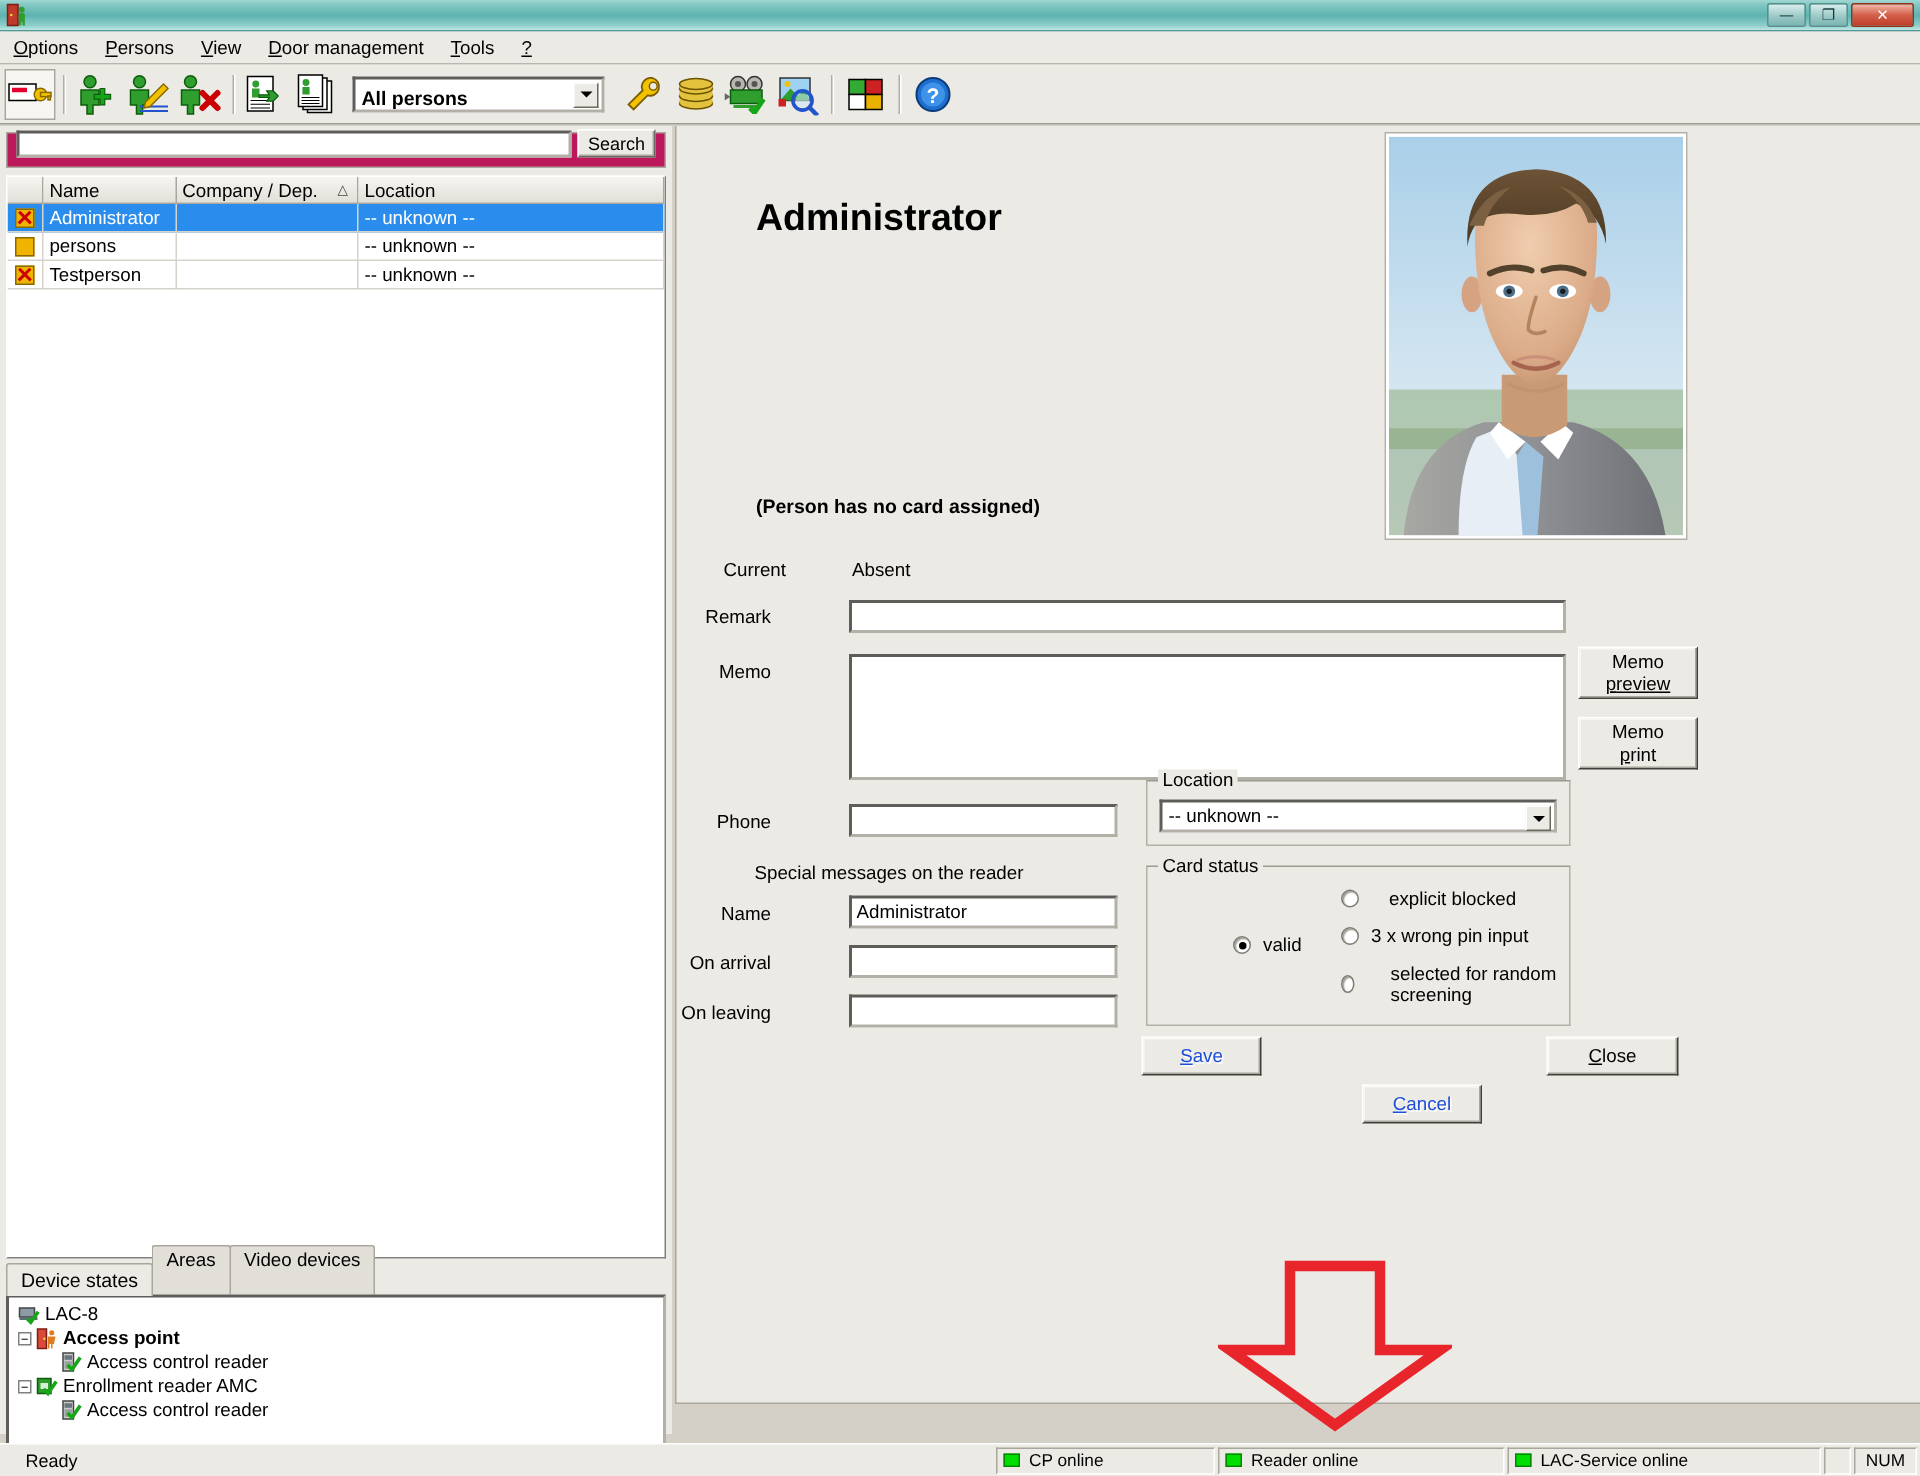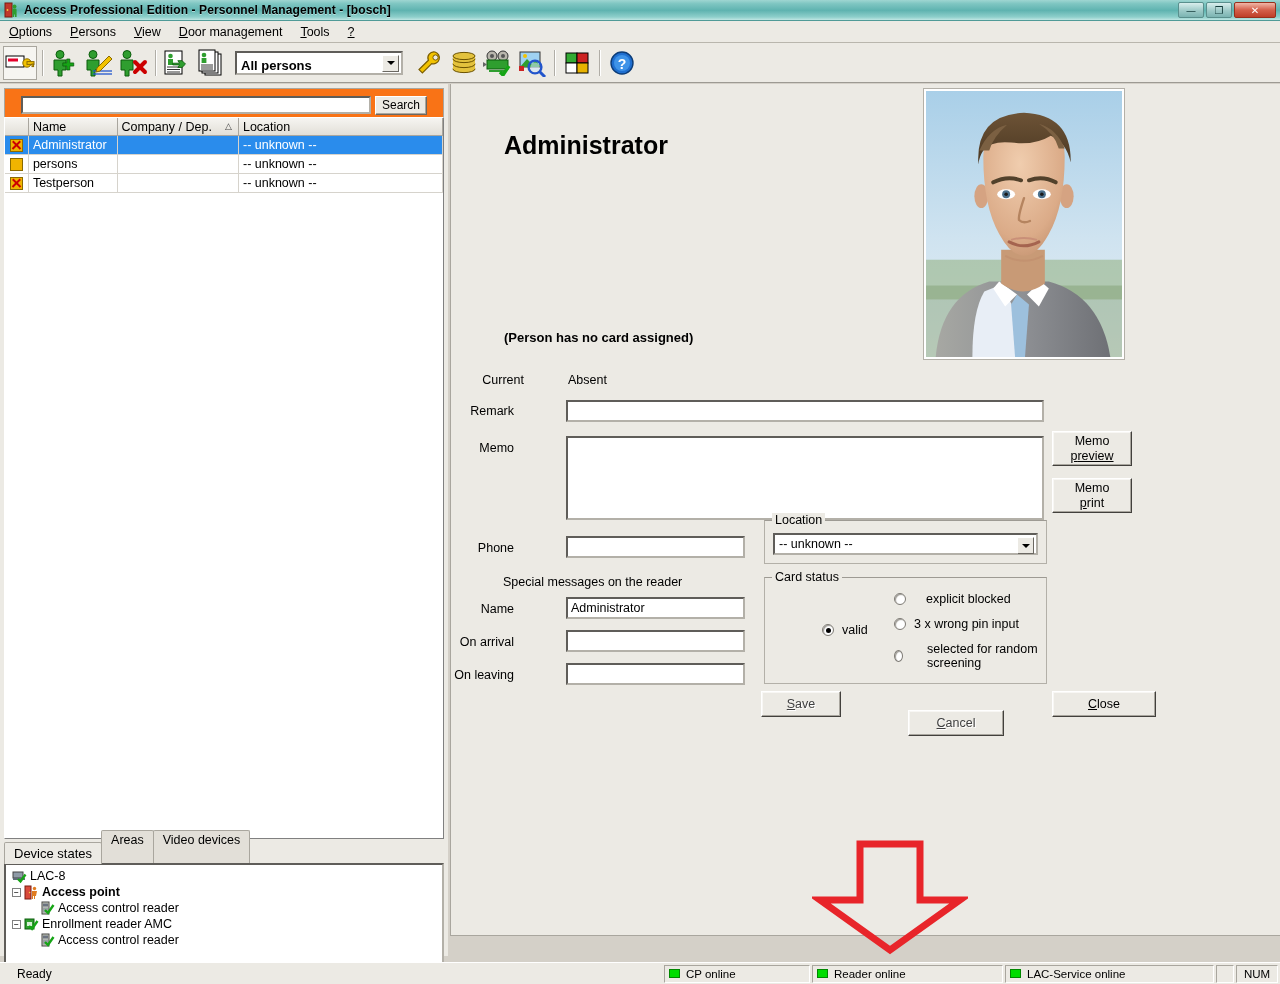--- a/index.html
+++ b/index.html
@@ -71,21 +71,21 @@
   }
   #bosch-logo {
     position: absolute; right: 10px; top: 50px; display: flex; align-items: center; gap: 7px;
   }
   #bosch-logo .bwrd { color: #e4002b; font-weight: bold; font-size: 21px; letter-spacing: 1.1px; font-family:"Liberation Sans", sans-serif;}
 
   
   #leftpane { position: absolute; left: 0; top: 84px; width: 448px; height: 872px; background:#eceae4; }
   #searchrow {
     position: absolute; left: 4px; top: 4px; width: 440px; height: 24px;
-    border: 1px solid #a9a69e; background: #f97316; display:flex; align-items:center; padding: 16px;
+    border: 1px solid #a9a69e; background: #be185d; display:flex; align-items:flex-end; padding: 6px;
   }
   #search-input {
     flex: 1 1 auto; height: 18px; border: 2px inset #b3b0a8; background: #fff;
     font-size: 12px; padding: 0 3px; outline:none; font-family:"Liberation Sans", sans-serif;
   }
   #search-button {
     width: 52px; height: 19px; margin-left: 4px; font-size: 12px;
     background: #eceae4; border: 1px solid #fff; border-right-color: #6b6862; border-bottom-color: #6b6862;
     box-shadow: inset -1px -1px 0 #a9a69e;
     font-family:"Liberation Sans", sans-serif;
@@ -164,21 +164,21 @@
   .gbox > .leg {
     position:absolute; top:-8px; left:7px; background:#eceae4; padding:0 3px; font-size:12.5px;
   }
   .btn {
     position:absolute; background:#eceae4; font-size:12.5px;
     border:1px solid #fff; border-right-color:#42403c; border-bottom-color:#42403c;
     box-shadow: inset -1px -1px 0 #a9a69e, inset 1px 1px 0 #f8f7f4;
     display:flex; align-items:center; justify-content:center; text-align:center; line-height:1.15;
     font-family:"Liberation Sans", sans-serif;
   }
-  .btn.disabled { color:#404040; text-shadow: 1px 1px 0 #fff; }
+  .btn.disabled { color:#1d4ed8; text-shadow: 1px 1px 0 #fff; }
   .chk { width:13px; height:13px; border:2px inset #b3b0a8; background:#fff; display:inline-block; vertical-align:-2px;}
   .radio { width:12px; height:12px; border:1px solid #7d7a74; border-radius:50%; background:#fff; position:relative; display:inline-block; box-shadow: inset 1px 1px 1px #9d9a93;}
   .radio.on::after { content:''; position:absolute; left:3px; top:3px; width:5px; height:5px; border-radius:50%; background:#000; }
   .sel-combo {
     position:absolute; border:2px inset #b3b0a8; background:#fff; display:flex; align-items:center;
     font-size:12.5px; padding-left:4px;
   }
   .sel-combo .ca {
     position:absolute; right:2px; top:2px; width:17px; height:17px; background:#eceae4;
     border:1px solid #fff; border-right-color:#6b6862; border-bottom-color:#6b6862;
@@ -208,21 +208,20 @@
   <span class="tb-icon">
     <svg width="16" height="16" viewBox="0 0 16 16">
       <rect x="1" y="1" width="7" height="14" fill="#c0392b" stroke="#7b1d12"></rect>
       <circle cx="3.5" cy="8" r="0.9" fill="#f4d03f"></circle>
       <circle cx="10.5" cy="4.5" r="2" fill="#2f9e2f"></circle>
       <rect x="8.4" y="6.6" width="4.2" height="6" rx="1.4" fill="#2f9e2f"></rect>
       <rect x="8.6" y="12" width="1.6" height="3" fill="#2f9e2f"></rect>
       <rect x="11" y="12" width="1.6" height="3" fill="#2f9e2f"></rect>
     </svg>
   </span>
-  <span class="tb-text">Access Professional Edition - Personnel Management - [bosch]</span>
   <span class="tb-spacer"></span>
   <span class="wbtn">—</span>
   <span class="wbtn">❐</span>
   <span class="wbtn close">✕</span>
 </div>
 
 <div id="menubar">
   <div class="menu-item"><u>O</u>ptions</div>
   <div class="menu-item"><u>P</u>ersons</div>
   <div class="menu-item"><u>V</u>iew</div>
@@ -652,24 +651,24 @@
 
     <div style="position:absolute; left:129px; top:64px; display:flex; align-items:center; gap:24px;">
       <span class="radio"></span>
       <span style="font-size:12.5px;">selected for random screening</span>
     </div>
   </div>
 
   <div class="btn disabled" style="left:310px; top:607px; width:80px; height:26px;">
     <span><u>S</u>ave</span>
   </div>
-  <div class="btn disabled" style="left:457px; top:626px; width:96px; height:26px;">
+  <div class="btn disabled" style="left:457px; top:639px; width:80px; height:26px;">
     <span><u>C</u>ancel</span>
   </div>
-  <div class="btn" style="left:601px; top:607px; width:104px; height:26px;text-align:center;">
+  <div class="btn" style="left:580px; top:607px; width:88px; height:26px;text-align:center;">
     <span><u>C</u>lose</span>
   </div>
 </div>
 
 <div id="arrow-annotation">
   <svg width="156" height="118" viewBox="0 0 156 118">
     <path d="M48 6 L108 6 L108 62 L148 62 L78 112 L8 62 L48 62 Z" fill="none" stroke="#e8252a" stroke-width="7" stroke-linejoin="miter"></path>
   </svg>
 </div>
 

